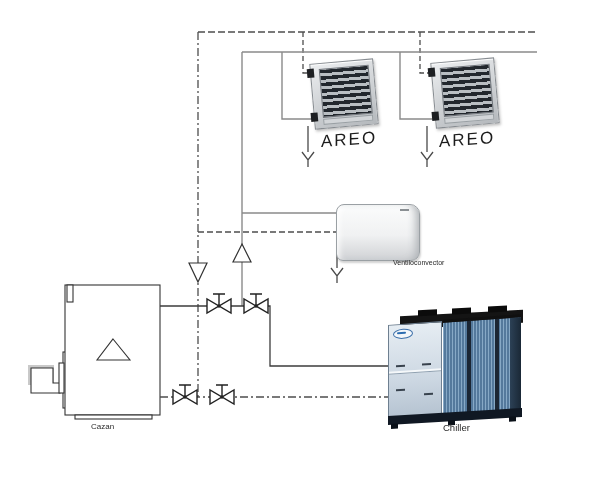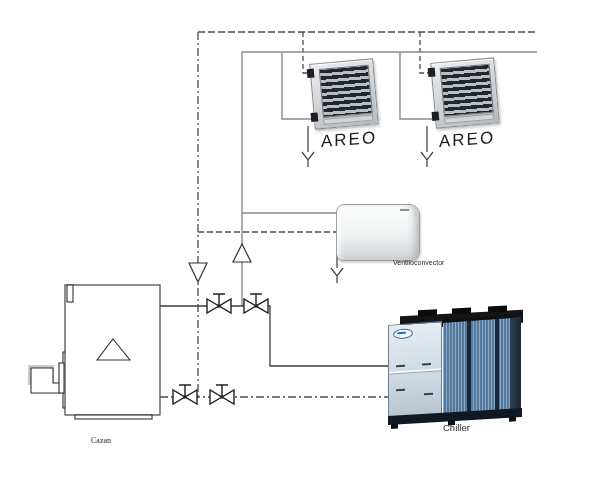--- a/index.html
+++ b/index.html
@@ -69,21 +69,21 @@
   .ch-base{position:absolute;left:0;right:3px;bottom:2px;height:9px;background:var(--chiller-frame);transform:skewY(-3.5deg);}
   .ch-foot{position:absolute;bottom:-4px;width:7px;height:5px;background:#0a1018;}
   .ch-foot.a{left:3px;} .ch-foot.b{left:60px;} .ch-foot.c{right:6px;}
 
   
   .lbl{position:absolute;z-index:3;color:#2a2a2a;white-space:nowrap;}
   .lbl-areo{font-size:17px;letter-spacing:2px;color:#1c1c1c;transform:rotate(-4deg) skewX(-4deg);font-weight:500;}
   .lbl-areo1{left:321px;top:130px;}
   .lbl-areo2{left:439px;top:130px;}
   .lbl-fancoil{left:393px;top:259px;font-size:7px;}
-  .lbl-cazan{left:91px;top:436px;font-size:8px;font-family:Liberation Serif, serif;}
+  .lbl-cazan{left:91px;top:422px;font-size:8px;}
   .lbl-chiller{left:443px;top:422px;font-size:9.5px;}
 </style>
 </head>
 <body>
 
 <div class="canvas">
 
   <svg class="pipes" width="600" height="494" viewBox="0 0 600 494">
 
     <g>

